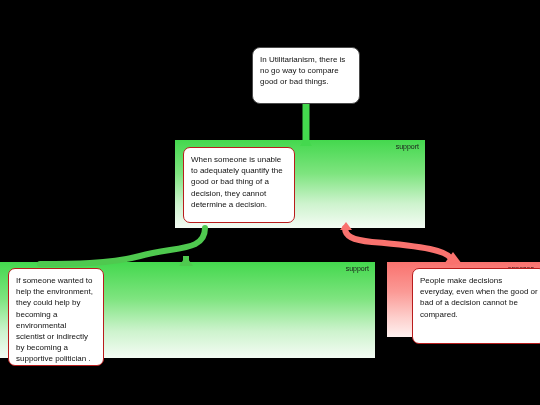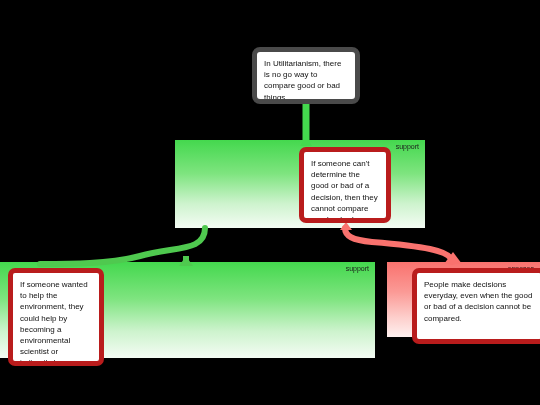--- a/index.html
+++ b/index.html
@@ -17,21 +17,21 @@
   }
   .band-label{
     position:absolute;top:3px;right:6px;font-size:7px;line-height:8px;
     color:#1a1a1a;white-space:nowrap;
   }
   .band.opposes .band-label{color:#2b0f0f;}
 
   
   .node{
     position:absolute;box-sizing:border-box;background:#fff;
-    border:5px solid #b91c1c;border-radius:7px;
+    border:1px solid #b91c1c;border-radius:7px;
     padding:6px 7px 5px 7px;
     font-size:8px;line-height:11.2px;color:#111;
     overflow:hidden;
   }
   .node.root{border-color:#4a4a4a;border-radius:8px;}
 
   
   svg.links{position:absolute;left:0;top:0;width:540px;height:405px;
             overflow:visible;pointer-events:none;}
 </style>
@@ -62,22 +62,22 @@
     <path d="M345,228 C345,236 352,240 372,242 C420,246 452,250 452,262" stroke="#f9726e" stroke-width="6" fill="none" stroke-linecap="round" stroke-linejoin="round"></path>
     <polygon points="444,264 462,264 453,252" fill="#f9726e"></polygon>
     <polygon points="340,230 352,230 346,222" fill="#f9726e"></polygon>
 
     <path d="M186,256 L186,266" stroke="#4fc94f" stroke-width="6" fill="none"></path>
     <polygon points="179,266 193,266 186,256" fill="#4fc94f"></polygon>
   </svg>
 
   <div class="node root" style="left:252px;top:47px;width:108px;height:57px;">In Utilitarianism, there is no go way to compare good or bad things.</div>
 
+  <div class="node" style="left:183px;top:147px;width:112px;height:76px;">When someone is unable to adequately quantify the good or bad thing of a decision, they cannot determine a decision.</div>
 
-  <div class="node" style="left:299px;top:147px;width:92px;height:76px;">If someone can't determine the good or bad of a decision, then they cannot compare good or bad things.</div>
 
   <div class="node" style="left:8px;top:268px;width:96px;height:98px;">If someone wanted to help the environment, they could help by becoming a environmental scientist or indirectly by becoming a supportive politician .</div>
 
 
 
   <div class="node" style="left:412px;top:268px;width:134px;height:76px;">People make decisions everyday, even when the good or bad of a decision cannot be compared.</div>
 
 </div>
 
 </body></html>

